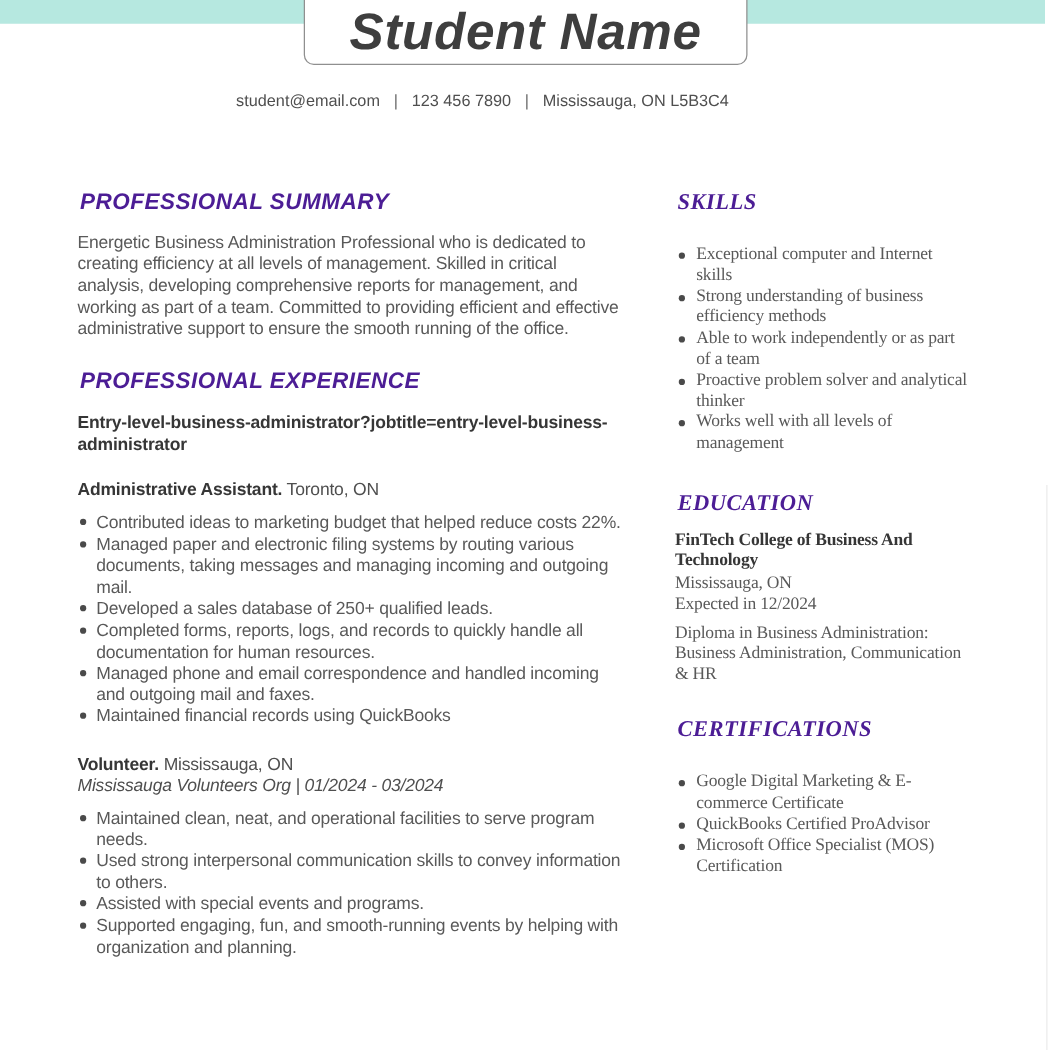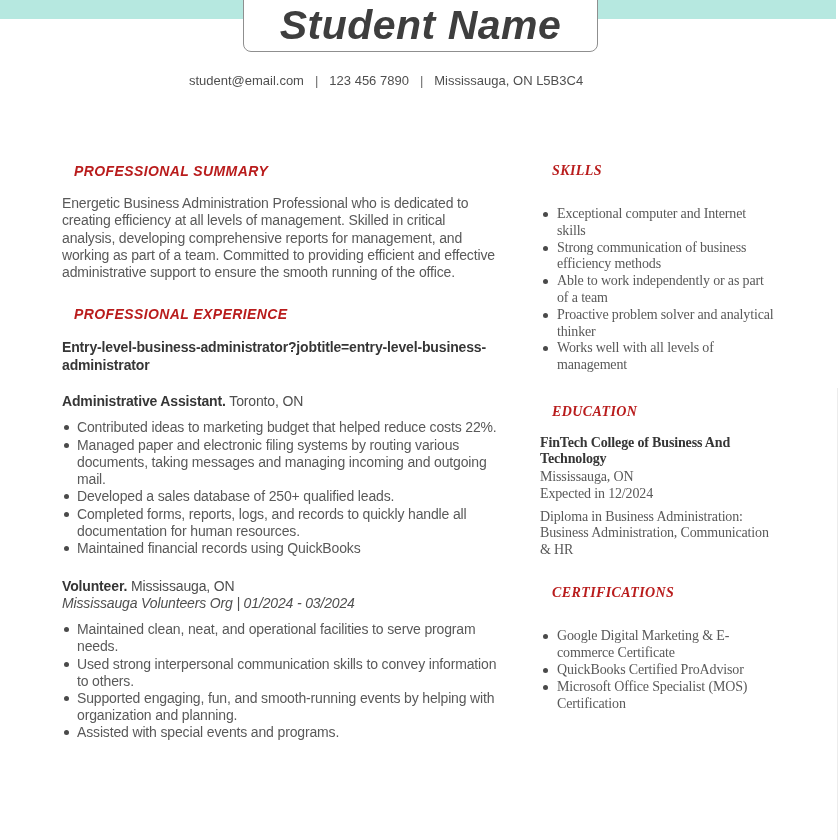--- a/index.html
+++ b/index.html
@@ -36,23 +36,23 @@
   }
   .contact {
     position: absolute; top: 73px; left: 0; width: 772px;
     text-align: center; font-size: 13px; color: #4f4f4f;
   }
   .contact .sep { margin: 0 11px; color: #6a6a6a; }
   .col { position: absolute; top: 152px; }
   .col-left  { left: 62px;  width: 436px; }
   .col-right { left: 540px; width: 238px; font-family: Liberation Serif, serif; }
   h2.section {
-    margin: 12px; font-size: 14px; line-height: 14px;
+    margin: 2px; font-size: 18px; line-height: 14px;
     font-weight: bold; font-style: italic;
-    color: #b91c1c; letter-spacing: 0.4px;
+    color: #4c1d95; letter-spacing: 0.4px;
   }
   .body { font-size: 14px; letter-spacing: -0.15px; color: #595959; }
   p.summary { margin: 17px 0 0; line-height: 17.3px; }
   h2.exp-h { margin-top: 26px; }
   p.job-link {
     margin: 18px 0 0; line-height: 17.5px;
     font-weight: bold; color: #363636;
   }
   .job { margin-top: 19px; }
   .job-2 { margin-top: 21px; }
@@ -101,41 +101,42 @@
   <h2 class="section exp-h">PROFESSIONAL EXPERIENCE</h2>
   <p class="body job-link">Entry-level-business-administrator?jobtitle=entry-level-business-administrator</p>
 
   <div class="job">
     <p class="body job-title-line"><span class="b">Administrative Assistant.</span> <span>Toronto, ON</span></p>
     <ul class="blist body">
       <li>Contributed ideas to marketing budget that helped reduce costs 22%.</li>
       <li>Managed paper and electronic filing systems by routing various documents, taking messages and managing incoming and outgoing mail.</li>
       <li>Developed a sales database of 250+ qualified leads.</li>
       <li>Completed forms, reports, logs, and records to quickly handle all documentation for human resources.</li>
+      <li>Managed phone and email correspondence and handled incoming and outgoing mail and faxes.</li>
       <li>Maintained financial records using QuickBooks</li>
     </ul>
   </div>
 
   <div class="job job-2">
     <p class="body job-title-line"><span class="b">Volunteer.</span> <span>Mississauga, ON</span></p>
     <p class="body job-meta">Mississauga Volunteers Org  |  01/2024 - 03/2024</p>
     <ul class="blist body">
       <li>Maintained clean, neat, and operational facilities to serve program needs.</li>
       <li>Used strong interpersonal communication skills to convey information to others.</li>
+      <li>Assisted with special events and programs.</li>
       <li>Supported engaging, fun, and smooth-running events by helping with organization and planning.</li>
-      <li>Assisted with special events and programs.</li>
     </ul>
   </div>
 </div>
 
 <div class="col col-right">
   <h2 class="section">SKILLS</h2>
   <ul class="blist body">
     <li>Exceptional computer and Internet skills</li>
-    <li>Strong communication of business efficiency methods</li>
+    <li>Strong understanding of business efficiency methods</li>
     <li>Able to work independently or as part of a team</li>
     <li>Proactive problem solver and analytical thinker</li>
     <li>Works well with all levels of management</li>
   </ul>
 
   <h2 class="section edu-h">EDUCATION</h2>
   <p class="body school">FinTech College of Business And Technology</p>
   <p class="body edu-line">Mississauga, ON</p>
   <p class="body edu-line">Expected in 12/2024</p>
   <p class="body degree">Diploma in Business Administration: Business Administration, Communication &amp; HR</p>

